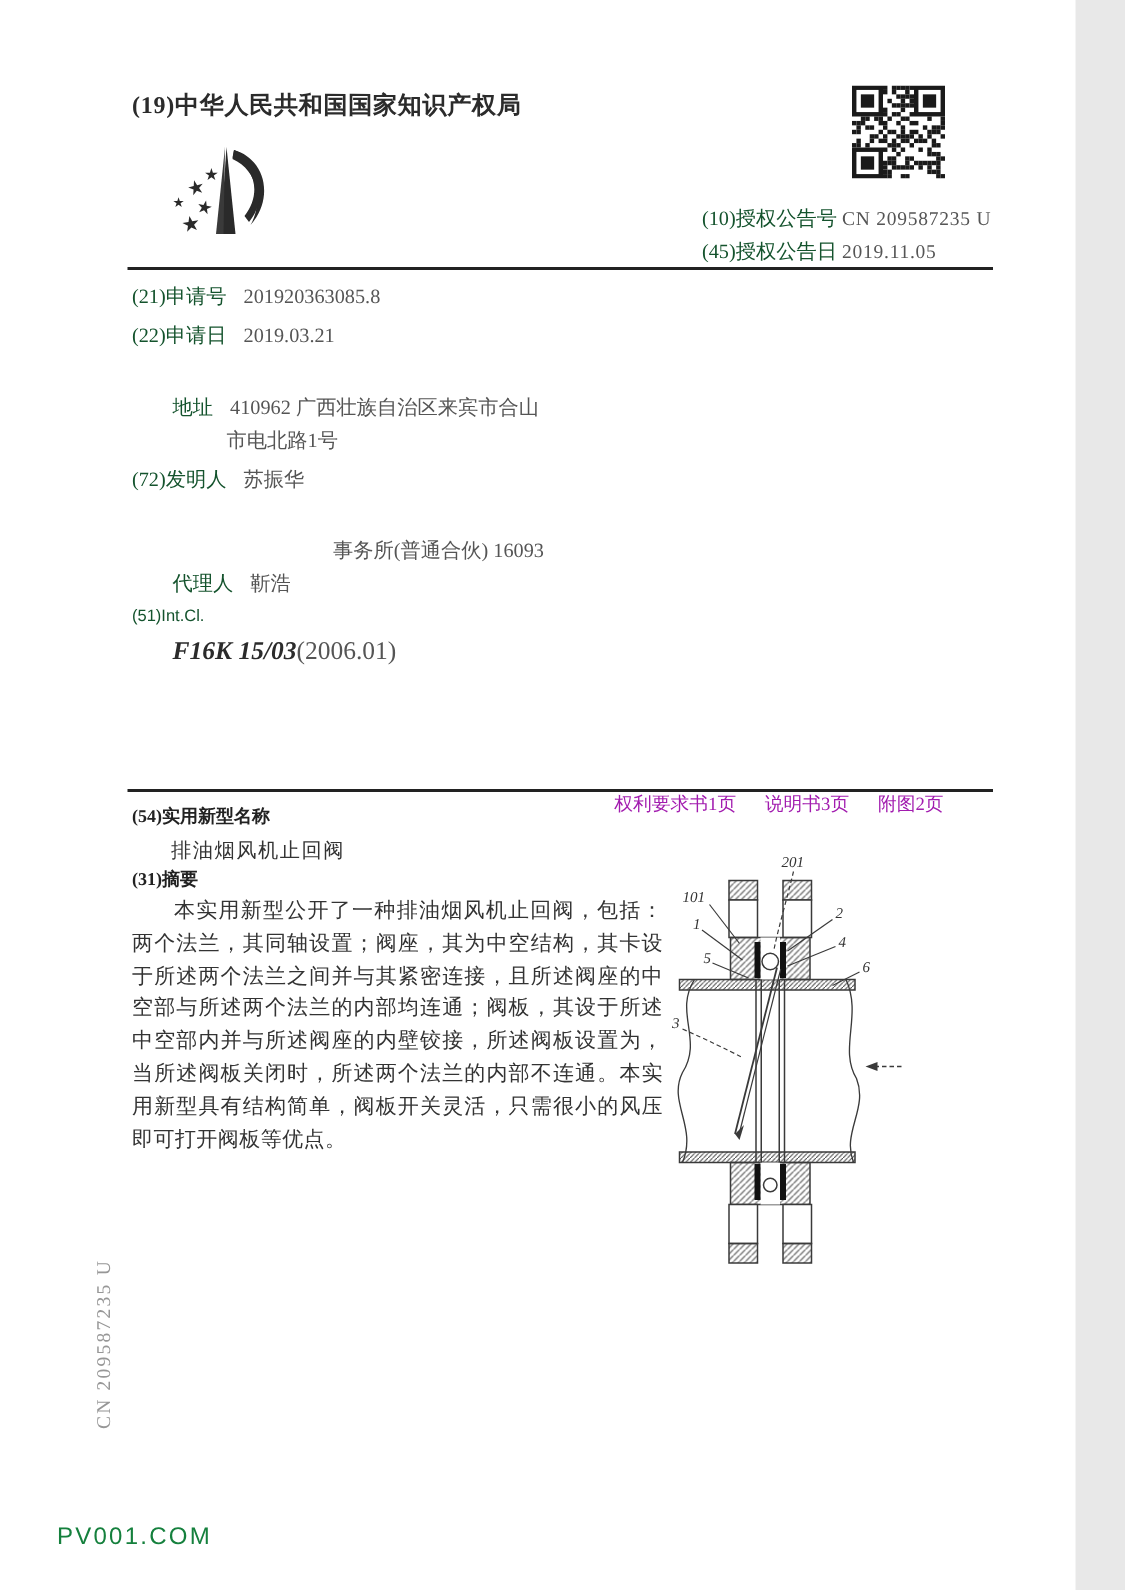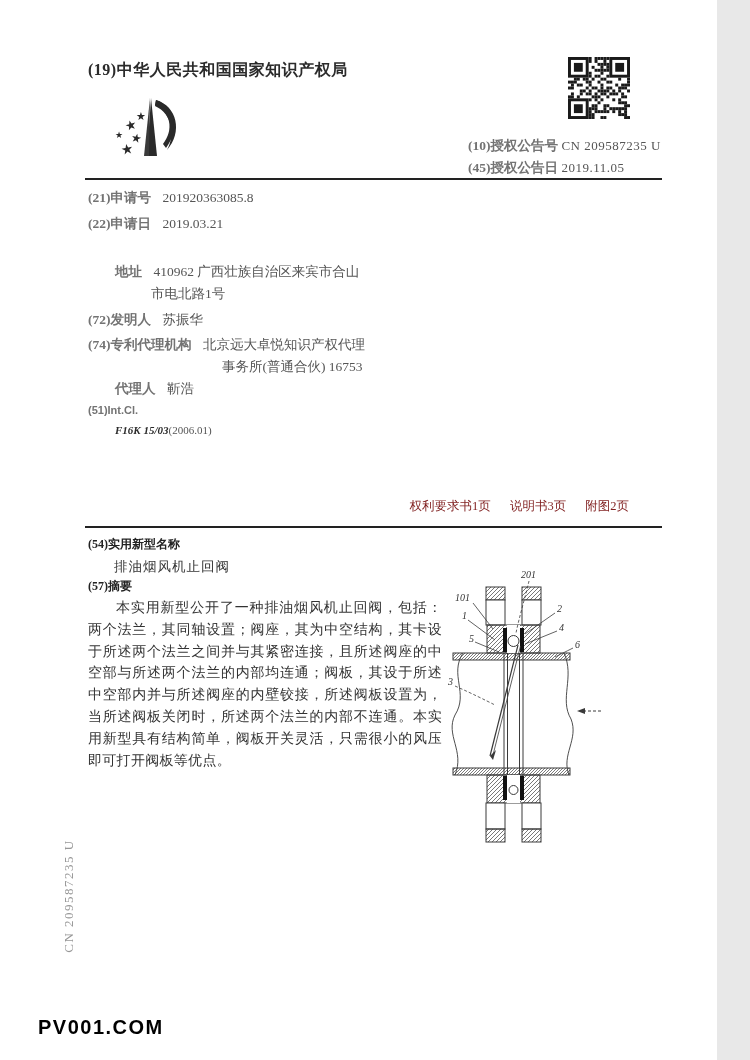--- a/index.html
+++ b/index.html
@@ -3,48 +3,48 @@
 <meta charset="utf-8">
 <style>
   * { margin:0; padding:0; box-sizing:border-box; }
   html,body { background:#e8e8e8; }
   .page {
     position:relative; width:717px; height:1060px; background:#ffffff;
     font-family:"Liberation Serif","DejaVu Serif",serif;
     color:#2b2b2b; overflow:hidden;
   }
   .abs { position:absolute; }
-  .lbl { font-weight:bold; color:#737373; }
+  .lbl { font-weight:normal; color:#14532d; }
   .val { color:#555; }
   .office-line { left:88px; top:60px; font-size:16px; font-weight:bold; letter-spacing:0.5px; }
   .doc-type { left:282px; top:103px; font-size:23px; font-weight:bold; letter-spacing:1px; font-family:"Liberation Sans","DejaVu Sans",sans-serif; }
   .pub-line { font-size:13.5px; }
   .pub-line .val { font-size:13px; letter-spacing:0.5px; }
   .rule { background:#222; height:2px; }
   .bib-line { font-size:13.5px; white-space:nowrap; }
   .bib-line .val { margin-left:8px; }
-  .pages-info { right:88px; top:498px; font-size:12.5px; color:#7f1d1d; }
+  .pages-info { right:88px; top:528px; font-size:12.5px; color:#a21caf; }
   .pages-info span { margin-left:16px; }
   .sec-label { font-size:12px; font-weight:bold; color:#222; }
   .title-text { font-size:13.5px; color:#333; letter-spacing:1px; }
   .abstract {
     left:88px; top:597px; width:354px; font-size:14px; line-height:21.8px;
     text-align:justify; color:#333; text-indent:2em; letter-spacing:0.3px;
   }
   .side-code {
     left:-46px; top:888px; width:230px; text-align:center;
     transform:rotate(-90deg); transform-origin:center;
     font-size:13px; color:#979797; letter-spacing:1.5px;
     font-family:"Liberation Serif",serif;
   }
   .footer-brand {
-    left:38px; top:1016px; font-size:20px; font-weight:bold; color:#000000;
+    left:38px; top:1016px; font-size:16px; font-weight:normal; color:#15803d;
     letter-spacing:1.5px; font-family:"Liberation Sans","DejaVu Sans",sans-serif;
   }
-  .intcl-val { font-size:11px; }
+  .intcl-val { font-size:17px; }
   .intcl-val .cls { font-style:italic; font-weight:bold; color:#2b2b2b; }
   .intcl-val .ver { color:#555; }
   svg text { font-family:"Liberation Serif",serif; }
 </style>
 </head>
 <body>
 
 <div class="page">
 
   <div class="abs office-line">(19)中华人民共和国国家知识产权局</div>
@@ -239,26 +239,22 @@
     <span class="lbl">地址</span>
     <span class="val">410962 广西壮族自治区来宾市合山</span>
   </div>
   <div class="abs bib-line" style="left:151px; top:285px;">
     <span class="val" style="margin-left:0;">市电北路1号</span>
   </div>
   <div class="abs bib-line" style="left:88px; top:311px;">
     <span class="lbl">(72)发明人</span>
     <span class="val">苏振华</span>
   </div>
-  <div class="abs bib-line" style="left:88px; top:336px;">
-    <span class="lbl">(74)专利代理机构</span>
-    <span class="val">北京远大卓悦知识产权代理</span>
-  </div>
   <div class="abs bib-line" style="left:222px; top:358px;">
-    <span class="val" style="margin-left:0;">事务所(普通合伙) 16753</span>
+    <span class="val" style="margin-left:0;">事务所(普通合伙) 16093</span>
   </div>
   <div class="abs bib-line" style="left:115px; top:380px;">
     <span class="lbl">代理人</span>
     <span class="val">靳浩</span>
   </div>
   <div class="abs bib-line" style="left:88px; top:402px;">
     <span class="lbl" style="font-family:'Liberation Sans',sans-serif; font-size:11px;">(51)Int.Cl.</span>
   </div>
   <div class="abs bib-line intcl-val" style="left:115px; top:424px;">
     <span class="cls">F16K 15/03</span><span class="ver">(2006.01)</span>
@@ -267,21 +263,21 @@
   <div class="abs pages-info">
     <span>权利要求书1页</span>
     <span>说明书3页</span>
     <span>附图2页</span>
   </div>
 
   <div class="abs rule" style="left:85px; top:526px; width:577px;"></div>
 
   <div class="abs sec-label" style="left:88px; top:536px;">(54)实用新型名称</div>
   <div class="abs title-text" style="left:114px; top:558px;">排油烟风机止回阀</div>
-  <div class="abs sec-label" style="left:88px; top:578px;">(57)摘要</div>
+  <div class="abs sec-label" style="left:88px; top:578px;">(31)摘要</div>
   <div class="abs abstract">本实用新型公开了一种排油烟风机止回阀，包括：两个法兰，其同轴设置；阀座，其为中空结构，其卡设于所述两个法兰之间并与其紧密连接，且所述阀座的中空部与所述两个法兰的内部均连通；阀板，其设于所述中空部内并与所述阀座的内壁铰接，所述阀板设置为，当所述阀板关闭时，所述两个法兰的内部不连通。本实用新型具有结构简单，阀板开关灵活，只需很小的风压即可打开阀板等优点。</div>
 
   <svg class="abs" style="left:433px; top:553px;" width="244" height="300" viewBox="0 0 244 300">
     <defs>
       <pattern id="hatch" patternUnits="userSpaceOnUse" width="4" height="4">
         <path d="M0,4 L4,0" stroke="#555" stroke-width="0.8"></path>
       </pattern>
       <pattern id="hatch2" patternUnits="userSpaceOnUse" width="3" height="3">
         <path d="M0,3 L3,0" stroke="#444" stroke-width="0.7"></path>
       </pattern>

